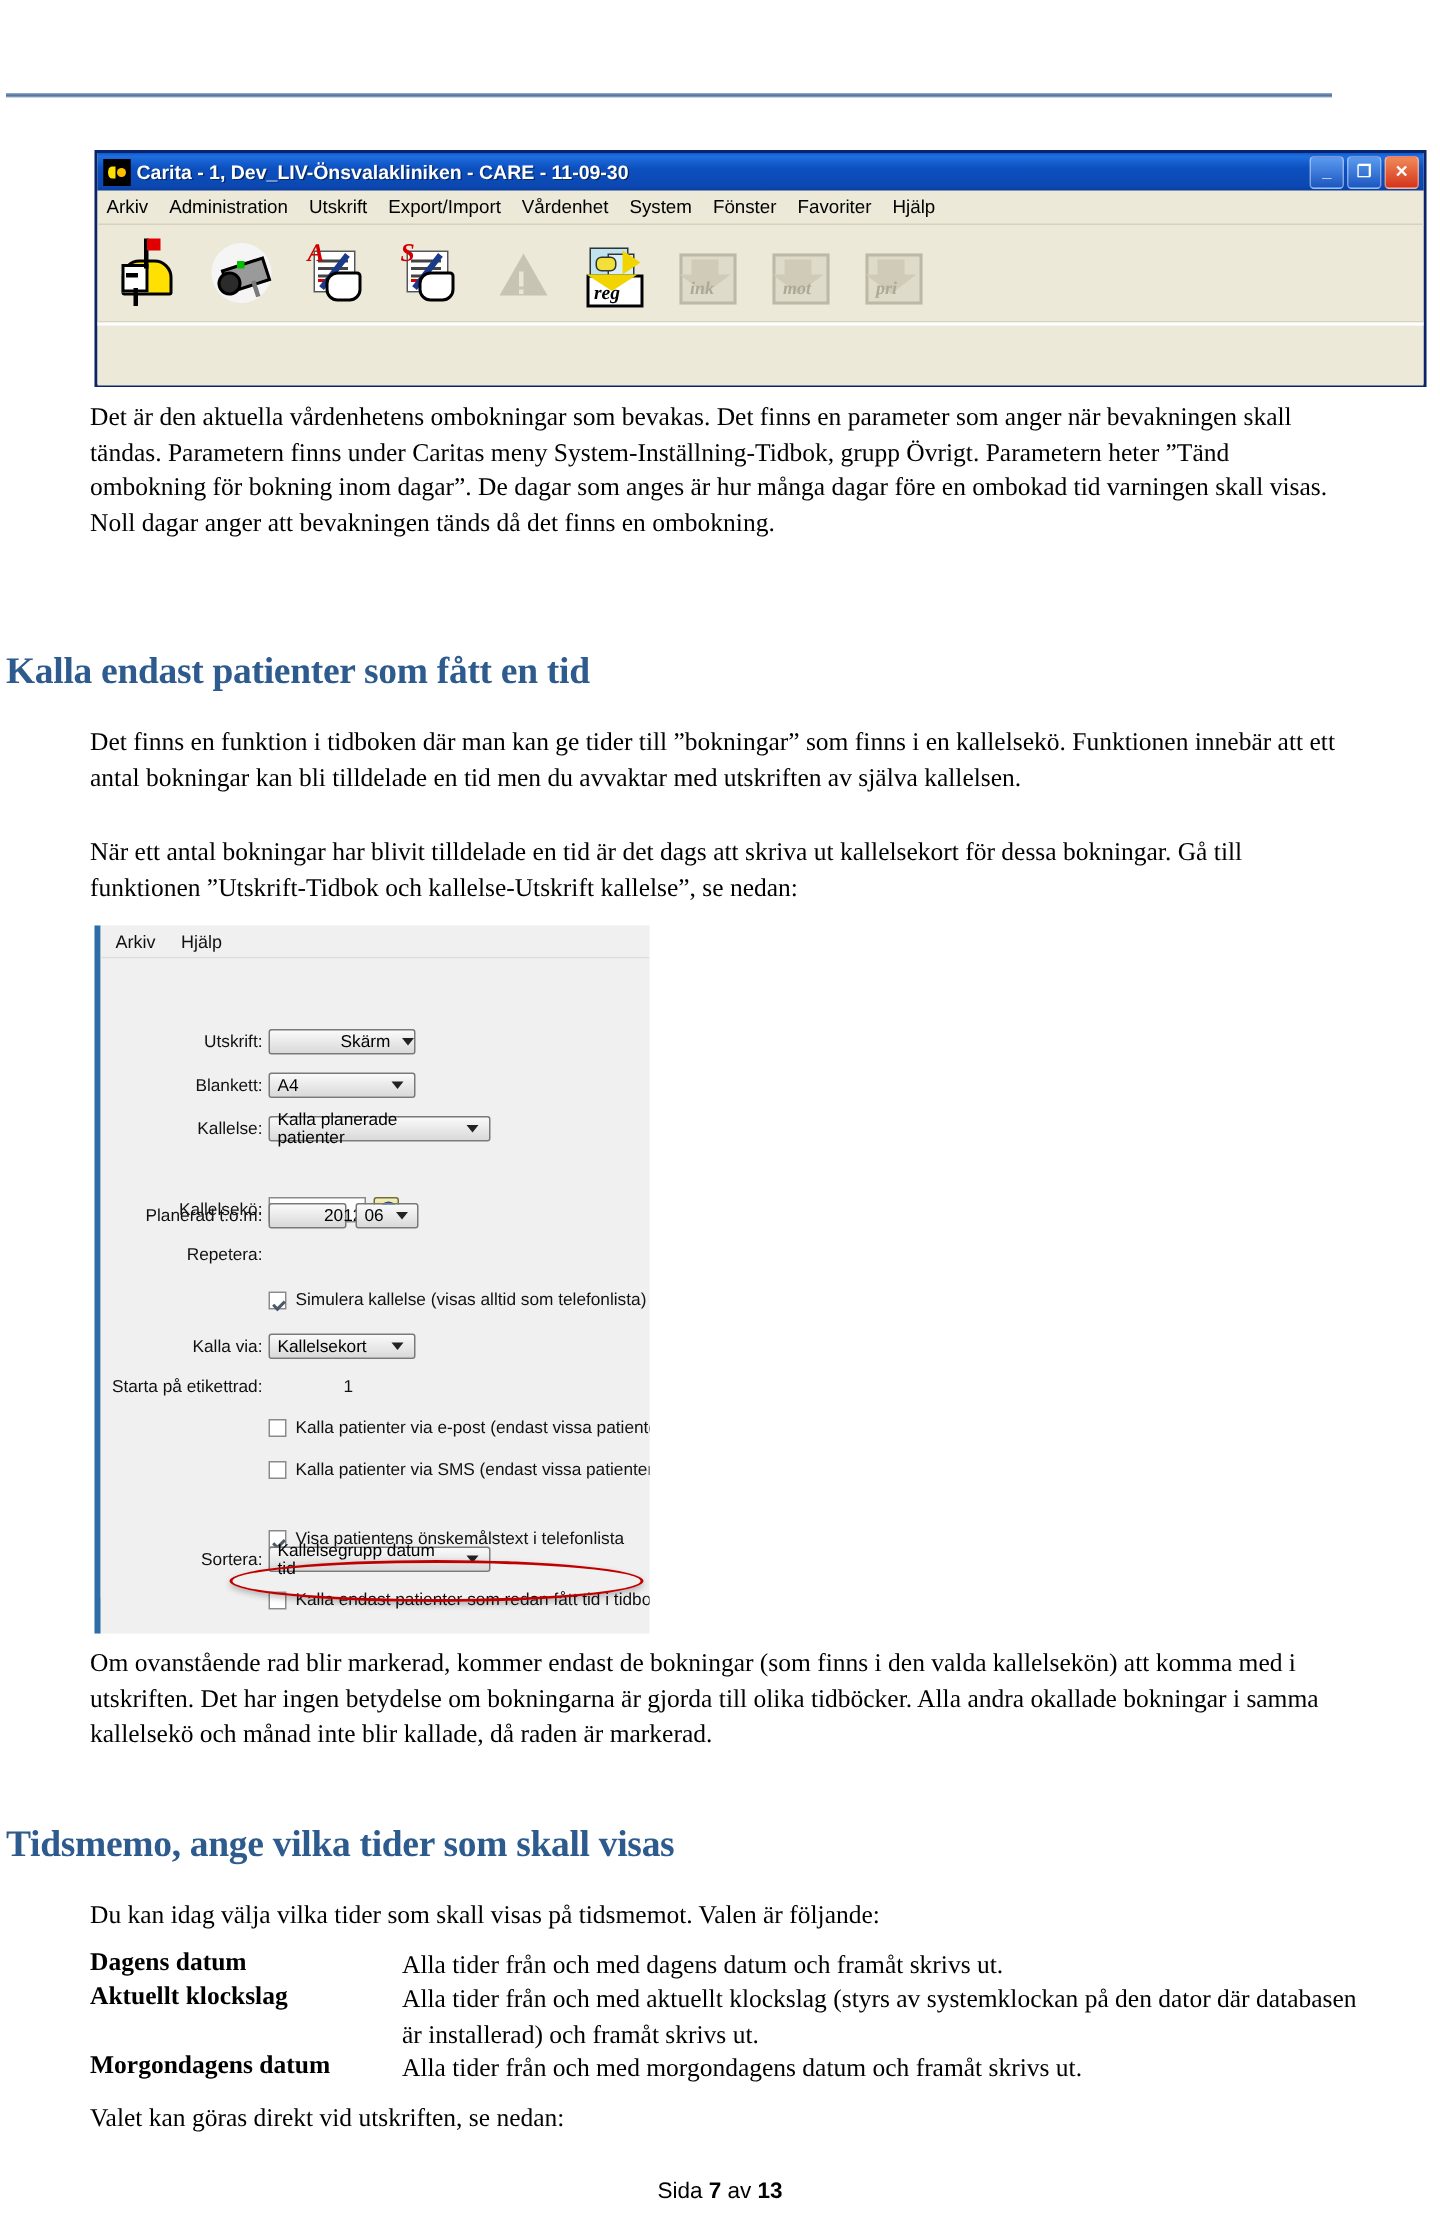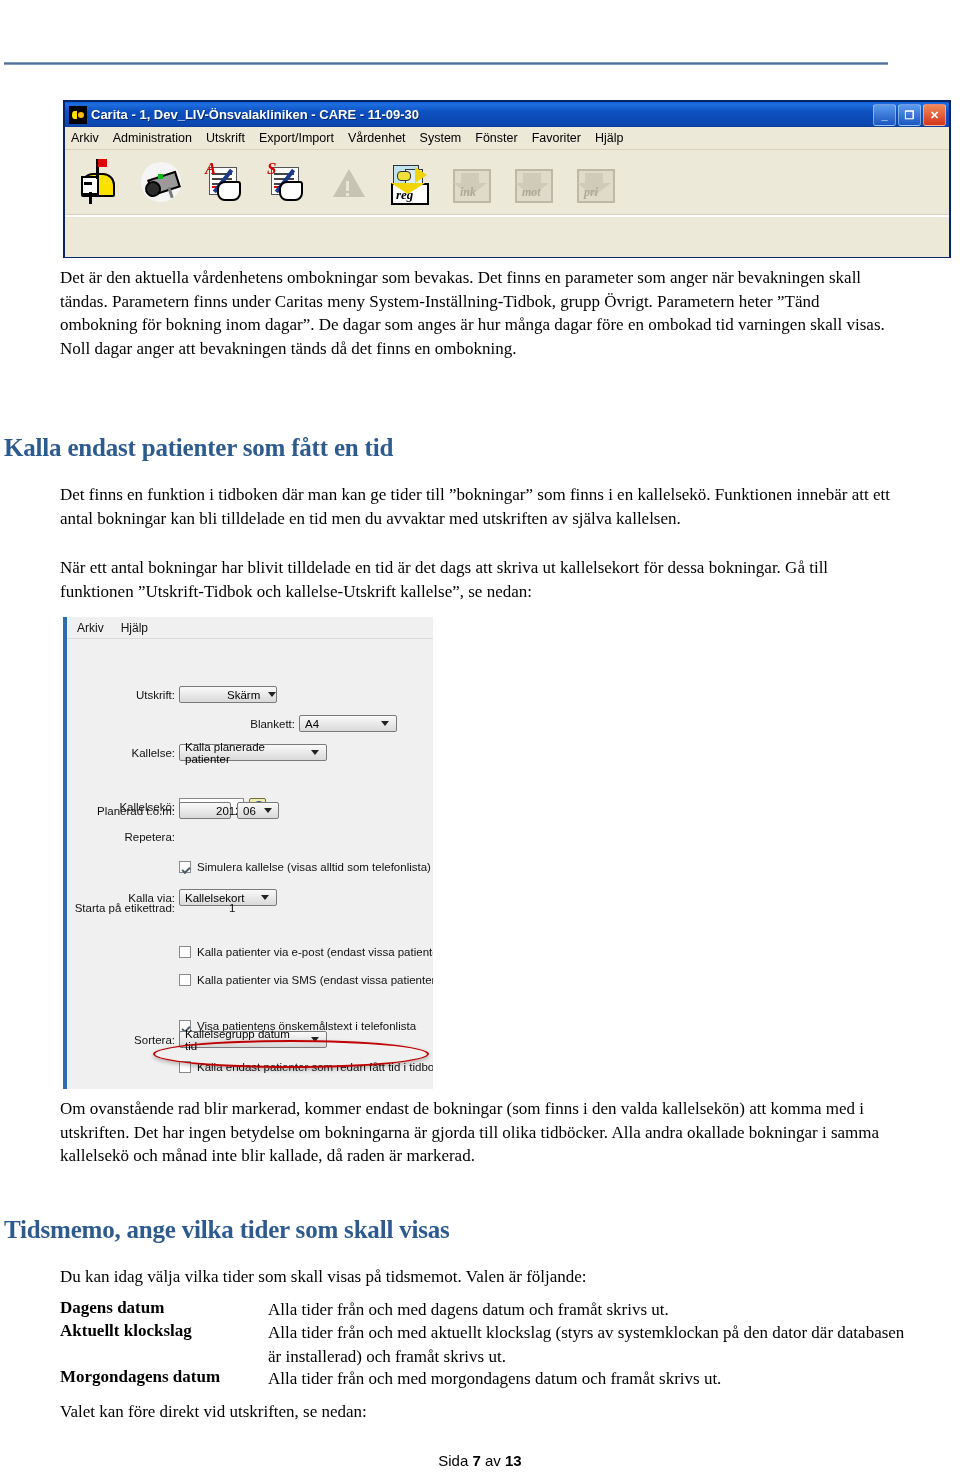--- a/index.html
+++ b/index.html
@@ -384,21 +384,21 @@
     <div class="win2-body">
 
       <div class="frow" style="left:0;top:47px;width:330px;">
         <span class="flabel" style="width:108px;">Utskrift:</span>
         <span class="combo" style="width:98px;margin-left:4px;padding-left:47px;">
           <span>Skärm</span>
           <i class="arrow"></i>
         </span>
       </div>
 
-      <div class="frow" style="left:0;top:76px;width:330px;justify-content:flex-end;">
+      <div class="frow" style="left:0;top:76px;width:330px;">
         <span class="flabel" style="width:108px;">Blankett:</span>
         <span class="combo" style="width:98px;margin-left:4px;">
           <span>A4</span>
           <i class="arrow"></i>
         </span>
       </div>
 
       <div class="frow" style="left:0;top:105px;width:330px;">
         <span class="flabel" style="width:108px;">Kallelse:</span>
         <span class="combo" style="width:148px;margin-left:4px;">
@@ -435,21 +435,21 @@
       </div>
 
       <div class="frow" style="left:0;top:250px;width:330px;">
         <span class="flabel" style="width:108px;">Kalla via:</span>
         <span class="combo" style="width:98px;margin-left:4px;">
           <span>Kallelsekort</span>
           <i class="arrow"></i>
         </span>
       </div>
 
-      <div class="frow" style="left:0;top:263px;width:330px;gap:48px;">
+      <div class="frow" style="left:0;top:280px;width:330px;gap:48px;">
         <span class="flabel" style="width:108px;">Starta på etikettrad:</span>
         <span class="plaintext" style="margin-left:6px;">1</span>
       </div>
 
       <div class="frow" style="left:112px;top:307px;">
         <span class="cb"></span>
         <span class="cbtext">Kalla patienter via e-post (endast vissa patienter)</span>
       </div>
 
       <div class="frow" style="left:112px;top:335px;">
@@ -488,19 +488,19 @@
 
   <div class="dl-term" style="left:60px;top:1298px;">Dagens datum</div>
   <div class="dl-def" style="left:268px;top:1298px;width:640px;">Alla tider från och med dagens datum och framåt skrivs ut.</div>
 
   <div class="dl-term" style="left:60px;top:1321px;">Aktuellt klockslag</div>
   <div class="dl-def" style="left:268px;top:1321px;width:640px;">Alla tider från och med aktuellt klockslag (styrs av systemklockan på den dator där databasen är installerad) och framåt skrivs ut.</div>
 
   <div class="dl-term" style="left:60px;top:1367px;">Morgondagens datum</div>
   <div class="dl-def" style="left:268px;top:1367px;width:640px;">Alla tider från och med morgondagens datum och framåt skrivs ut.</div>
 
-  <div class="p" style="left:60px;top:1400px;width:843px;">Valet kan före direkt vid utskriften, se nedan:</div>
+  <div class="p" style="left:60px;top:1400px;width:843px;">Valet kan göras direkt vid utskriften, se nedan:</div>
 
   <div class="footer">
     <span>Sida </span><b>7</b><span> av </span><b>13</b>
   </div>
 
 </div>
 
 </body></html>

